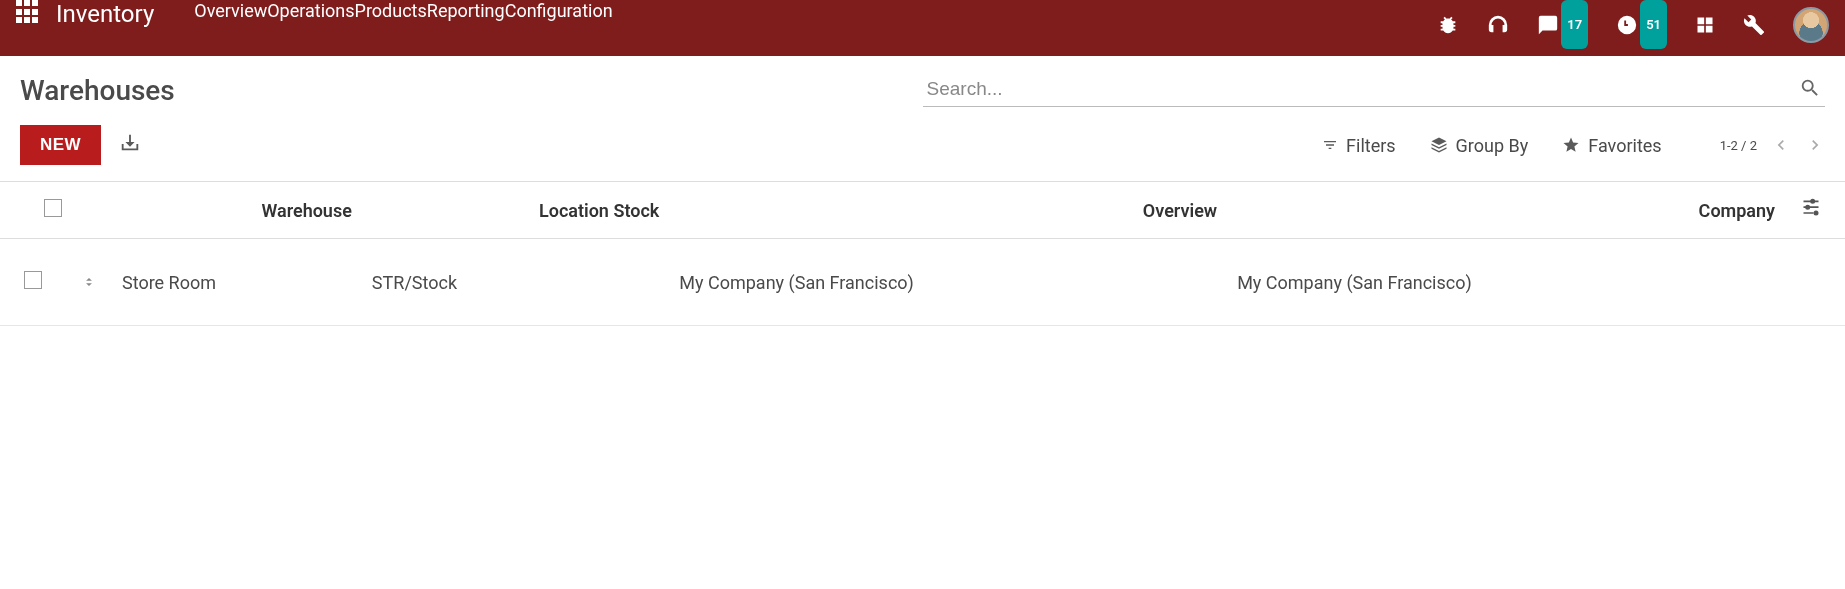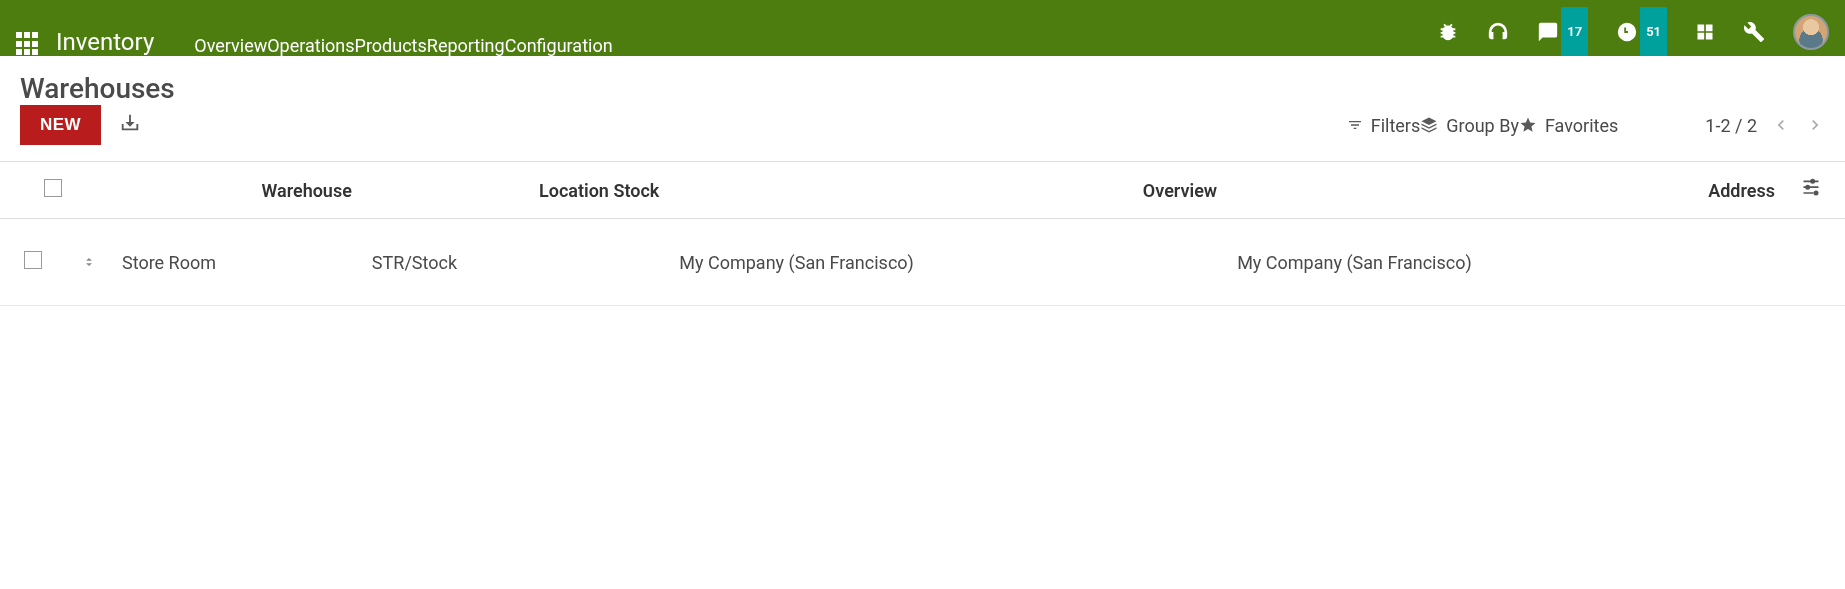--- a/index.html
+++ b/index.html
@@ -1,40 +1,40 @@
 <!DOCTYPE html>
 <html><head>
 <meta charset="utf-8">
 <style>
   *{box-sizing:border-box;margin:0;padding:0}
   body{font-family:-apple-system,BlinkMacSystemFont,"Segoe UI",Roboto,sans-serif;font-size:17px;color:#374151;background:#fff}
-  .navbar{background:#4d7c0f;height:56px;display:flex;align-items:flex-end;padding:0 16px;color:#fff}
+  .navbar{background:#7f1d1d;height:56px;display:flex;align-items:flex-start;padding:0 16px;color:#fff}
   .apps-icon{width:24px;height:24px;margin-right:16px;cursor:pointer;display:flex;flex-wrap:wrap;gap:2px}
   .apps-icon span{width:6px;height:6px;background:#fff;display:block}
   .brand{font-size:24px;font-weight:400;margin-right:40px;cursor:pointer}
   .nav-menu{display:flex;}
   .nav-item{color:#fff;cursor:pointer;font-size:18px}
   .nav-right{margin-left:auto;display:flex;align-items:center;gap:28px}
   .nav-icon{cursor:pointer;position:relative;display:flex;align-items:center;fill:#fff}
-  .badge{background:#00a09d;color:#fff;font-size:13px;font-weight:600;padding:17px 6px;border-radius:1px;margin-left:2px}
+  .badge{background:#00a09d;color:#fff;font-size:13px;font-weight:600;padding:17px 6px;border-radius:6px;margin-left:2px}
   .avatar{width:36px;height:36px;border-radius:50%;cursor:pointer;background:#d4a574;background-image:radial-gradient(circle at 50% 35%, #e8c8a0 30%, transparent 31%),radial-gradient(circle at 50% 75%, #5a7a8a 40%, transparent 41%);border:2px solid #8b9aa5}
   .control-panel{padding:16px 20px 0 20px}
-  .cp-top{display:flex;align-items:flex-end;margin-bottom:0}
+  .cp-top{display:flex;align-items:flex-end;margin-bottom:18px}
   .page-title{font-size:28px;font-weight:500;color:#4a4a4a}
   .search-wrap{margin-left:auto;width:50%;position:relative;display:flex;align-items:center}
   .search-input{width:100%;border:none;border-bottom:1px solid #bbb;font-size:19px;padding:6px 36px 6px 4px;outline:none;color:#374151}
   .search-input::placeholder{color:#888}
   .search-btn{position:absolute;right:4px;cursor:pointer;fill:#666}
   .cp-bottom{display:flex;align-items:center;padding-bottom:16px}
   .new-btn{background:#b91c1c;color:#fff;border:none;padding:10px 20px;font-size:17px;font-weight:600;cursor:pointer;letter-spacing:.5px}
   .import-btn{margin-left:18px;cursor:pointer;fill:#5a5a5a}
-  .filter-bar{margin-left:auto;display:flex;align-items:center;}
+  .filter-bar{margin-left:auto;display:flex;align-items:center;gap:34px}
   .filter-item{display:flex;align-items:center;gap:8px;cursor:pointer;color:#4a4a4a;font-size:18px}
   .filter-item svg{fill:#5a5a5a}
-  .pager{margin-left:87px;display:flex;align-items:center;gap:14px;color:#4a4a4a;font-size:18px}
+  .pager{margin-left:24px;display:flex;align-items:center;gap:14px;color:#4a4a4a;font-size:13px}
   .pager-arrow{cursor:pointer;fill:#aaa}
   .pager-arrow svg{display:block}
   table{width:100%;border-collapse:collapse}
   thead th{text-align:right;font-weight:600;font-size:18px;padding:16px 10px;border-top:1px solid #ddd;border-bottom:1px solid #ddd;color:#333}
   thead th:first-child{padding-left:24px;width:72px}
   thead th.sort-col{width:40px}
   thead th:last-child{padding-right:24px;width:60px;text-align:right}
   tbody td{padding:32px 10px;border-bottom:1px solid #e6e6e6;font-size:18px;color:#4a4a4a}
   tbody td:first-child{padding-left:24px;width:72px}
   tbody td.sort-col{width:40px}
@@ -98,20 +98,28 @@
           <path d="M22.7 19l-9.1-9.1c.9-2.3.4-5-1.5-6.9-2-2-5-2.4-7.4-1.3L9 6 6 9 1.6 4.7C.5 7.1.9 10.1 2.9 12.1c1.9 1.9 4.6 2.4 6.9 1.5l9.1 9.1c.4.4 1 .4 1.4 0l2.3-2.3c.5-.4.5-1.1.1-1.4z"></path>
         </svg>
     </div>
     <div class="avatar"></div>
   </div>
 </div>
 
 <div class="control-panel">
   <div class="cp-top">
     <div class="page-title">Warehouses</div>
+    <div class="search-wrap">
+      <input class="search-input" placeholder="Search..." style="">
+      <div class="search-btn">
+        <svg width="22" height="22" viewBox="0 0 24 24">
+            <path d="M15.5 14h-.79l-.28-.27A6.471 6.471 0 0016 9.5 6.5 6.5 0 109.5 16c1.61 0 3.09-.59 4.23-1.57l.27.28v.79l5 4.99L20.49 19l-4.99-5zM9.5 14A4.5 4.5 0 1114 9.5 4.494 4.494 0 019.5 14z"></path>
+          </svg>
+      </div>
+    </div>
   </div>
   <div class="cp-bottom">
     <button class="new-btn">NEW</button>
     <div class="import-btn">
       <svg width="22" height="22" viewBox="0 0 24 24">
           <path d="M19 13v5H5v-5H3v7h18v-7h-2zM13 3h-2v8H7l5 5 5-5h-4V3z"></path>
         </svg>
     </div>
     <div class="filter-bar">
       <div class="filter-item">
@@ -150,21 +158,21 @@
 </div>
 
 <table>
   <thead>
     <tr>
       <th><span class="checkbox"></span></th>
       <th class="sort-col"></th>
       <th>Warehouse</th>
       <th>Location Stock</th>
       <th>Overview</th>
-      <th>Address</th>
+      <th>Company</th>
       <th>
         <span class="settings-icon">
           <svg width="20" height="20" viewBox="0 0 24 24">
               <path d="M3 17h12v2H3v-2zm0-7h18v2H3v-2zm0-7h18v2H3V3z"></path>
               <circle cx="18" cy="18" r="3"></circle>
               <circle cx="8" cy="11" r="3"></circle>
               <circle cx="14" cy="4" r="3"></circle>
             </svg>
         </span>
       </th>

